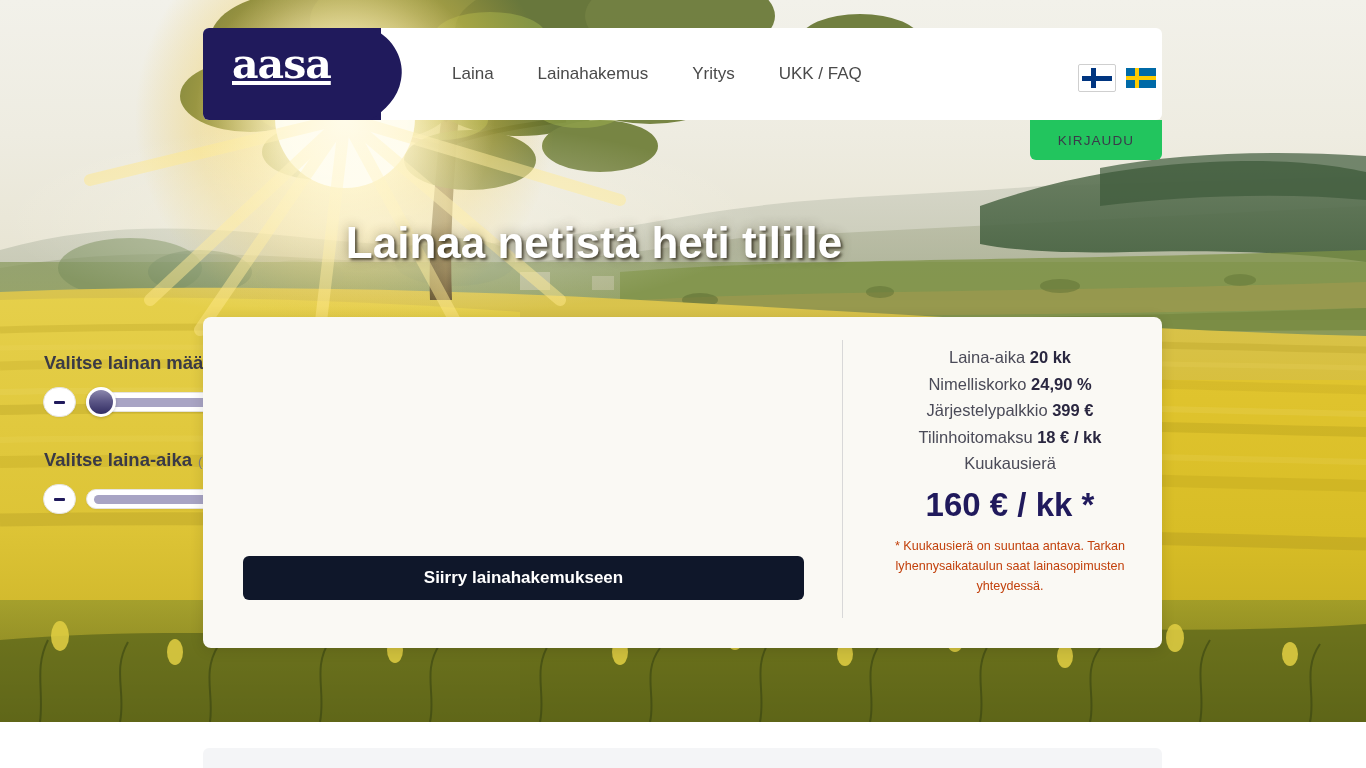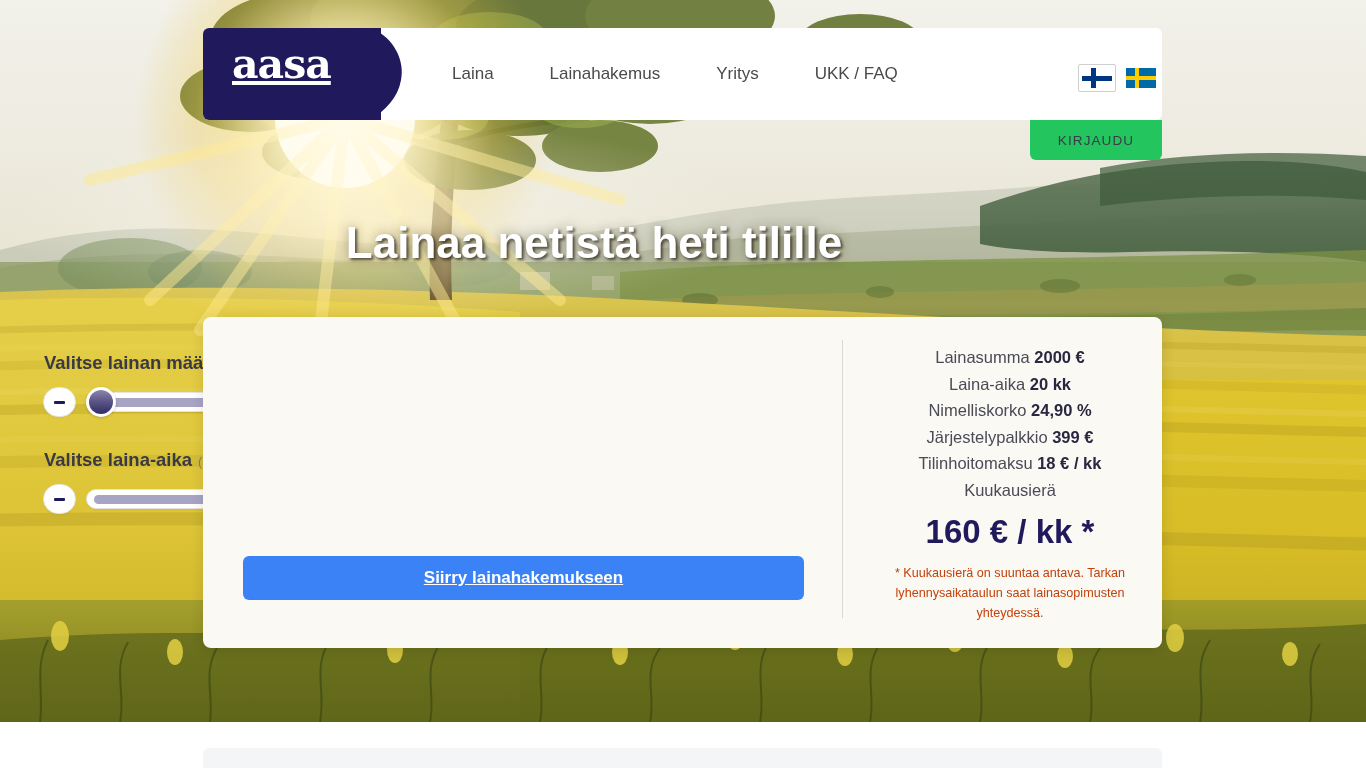--- a/index.html
+++ b/index.html
@@ -60,21 +60,21 @@
     line-height: 1;
     font-style: normal;
   }
 
   .nav {
     position: absolute;
     left: 430px; top: 28px;
     height: 92px;
     display: flex;
     align-items: center;
-    gap: 12px;
+    gap: 0px;
     z-index: 24;
   }
   .nav a {
     color: #4a4a4a;
     font-size: 17px;
     text-decoration: none;
     padding: 0 22px;
     white-space: nowrap;
     line-height: 92px;
   }
@@ -243,30 +243,29 @@
     width: 0; height: 0;
     border-left: 6px solid transparent;
     border-right: 6px solid transparent;
     border-top: 7px solid #201a5c;
   }
 
   .cta-btn {
     position: absolute;
     left: 243px; top: 556px;
     width: 561px; height: 44px;
-    background: #3b82f6;
+    background: #0f172a;
     border: none;
     border-radius: 6px;
     color: #ffffff;
     font-size: 17px;
     font-weight: 700;
     font-family: "Liberation Sans", sans-serif;
     cursor: pointer;
     z-index: 16;
-    text-decoration: underline;
   }
 
   
   .summary {
     position: absolute;
     left: 860px; top: 344px;
     width: 300px;
     text-align: center;
     z-index: 16;
   }
@@ -594,24 +593,20 @@
 
 <div class="select-box sel-time">
   <span class="val">20</span>
   <span class="caret"></span>
 </div>
 
 <button class="cta-btn">Siirry lainahakemukseen</button>
 
 <div class="summary">
   <div class="line">
-    <span>Lainasumma</span>
-    <b>2000 €</b>
-  </div>
-  <div class="line">
     <span>Laina-aika</span>
     <b>20 kk</b>
   </div>
   <div class="line">
     <span>Nimelliskorko</span>
     <b>24,90 %</b>
   </div>
   <div class="line">
     <span>Järjestelypalkkio</span>
     <b>399 €</b>

